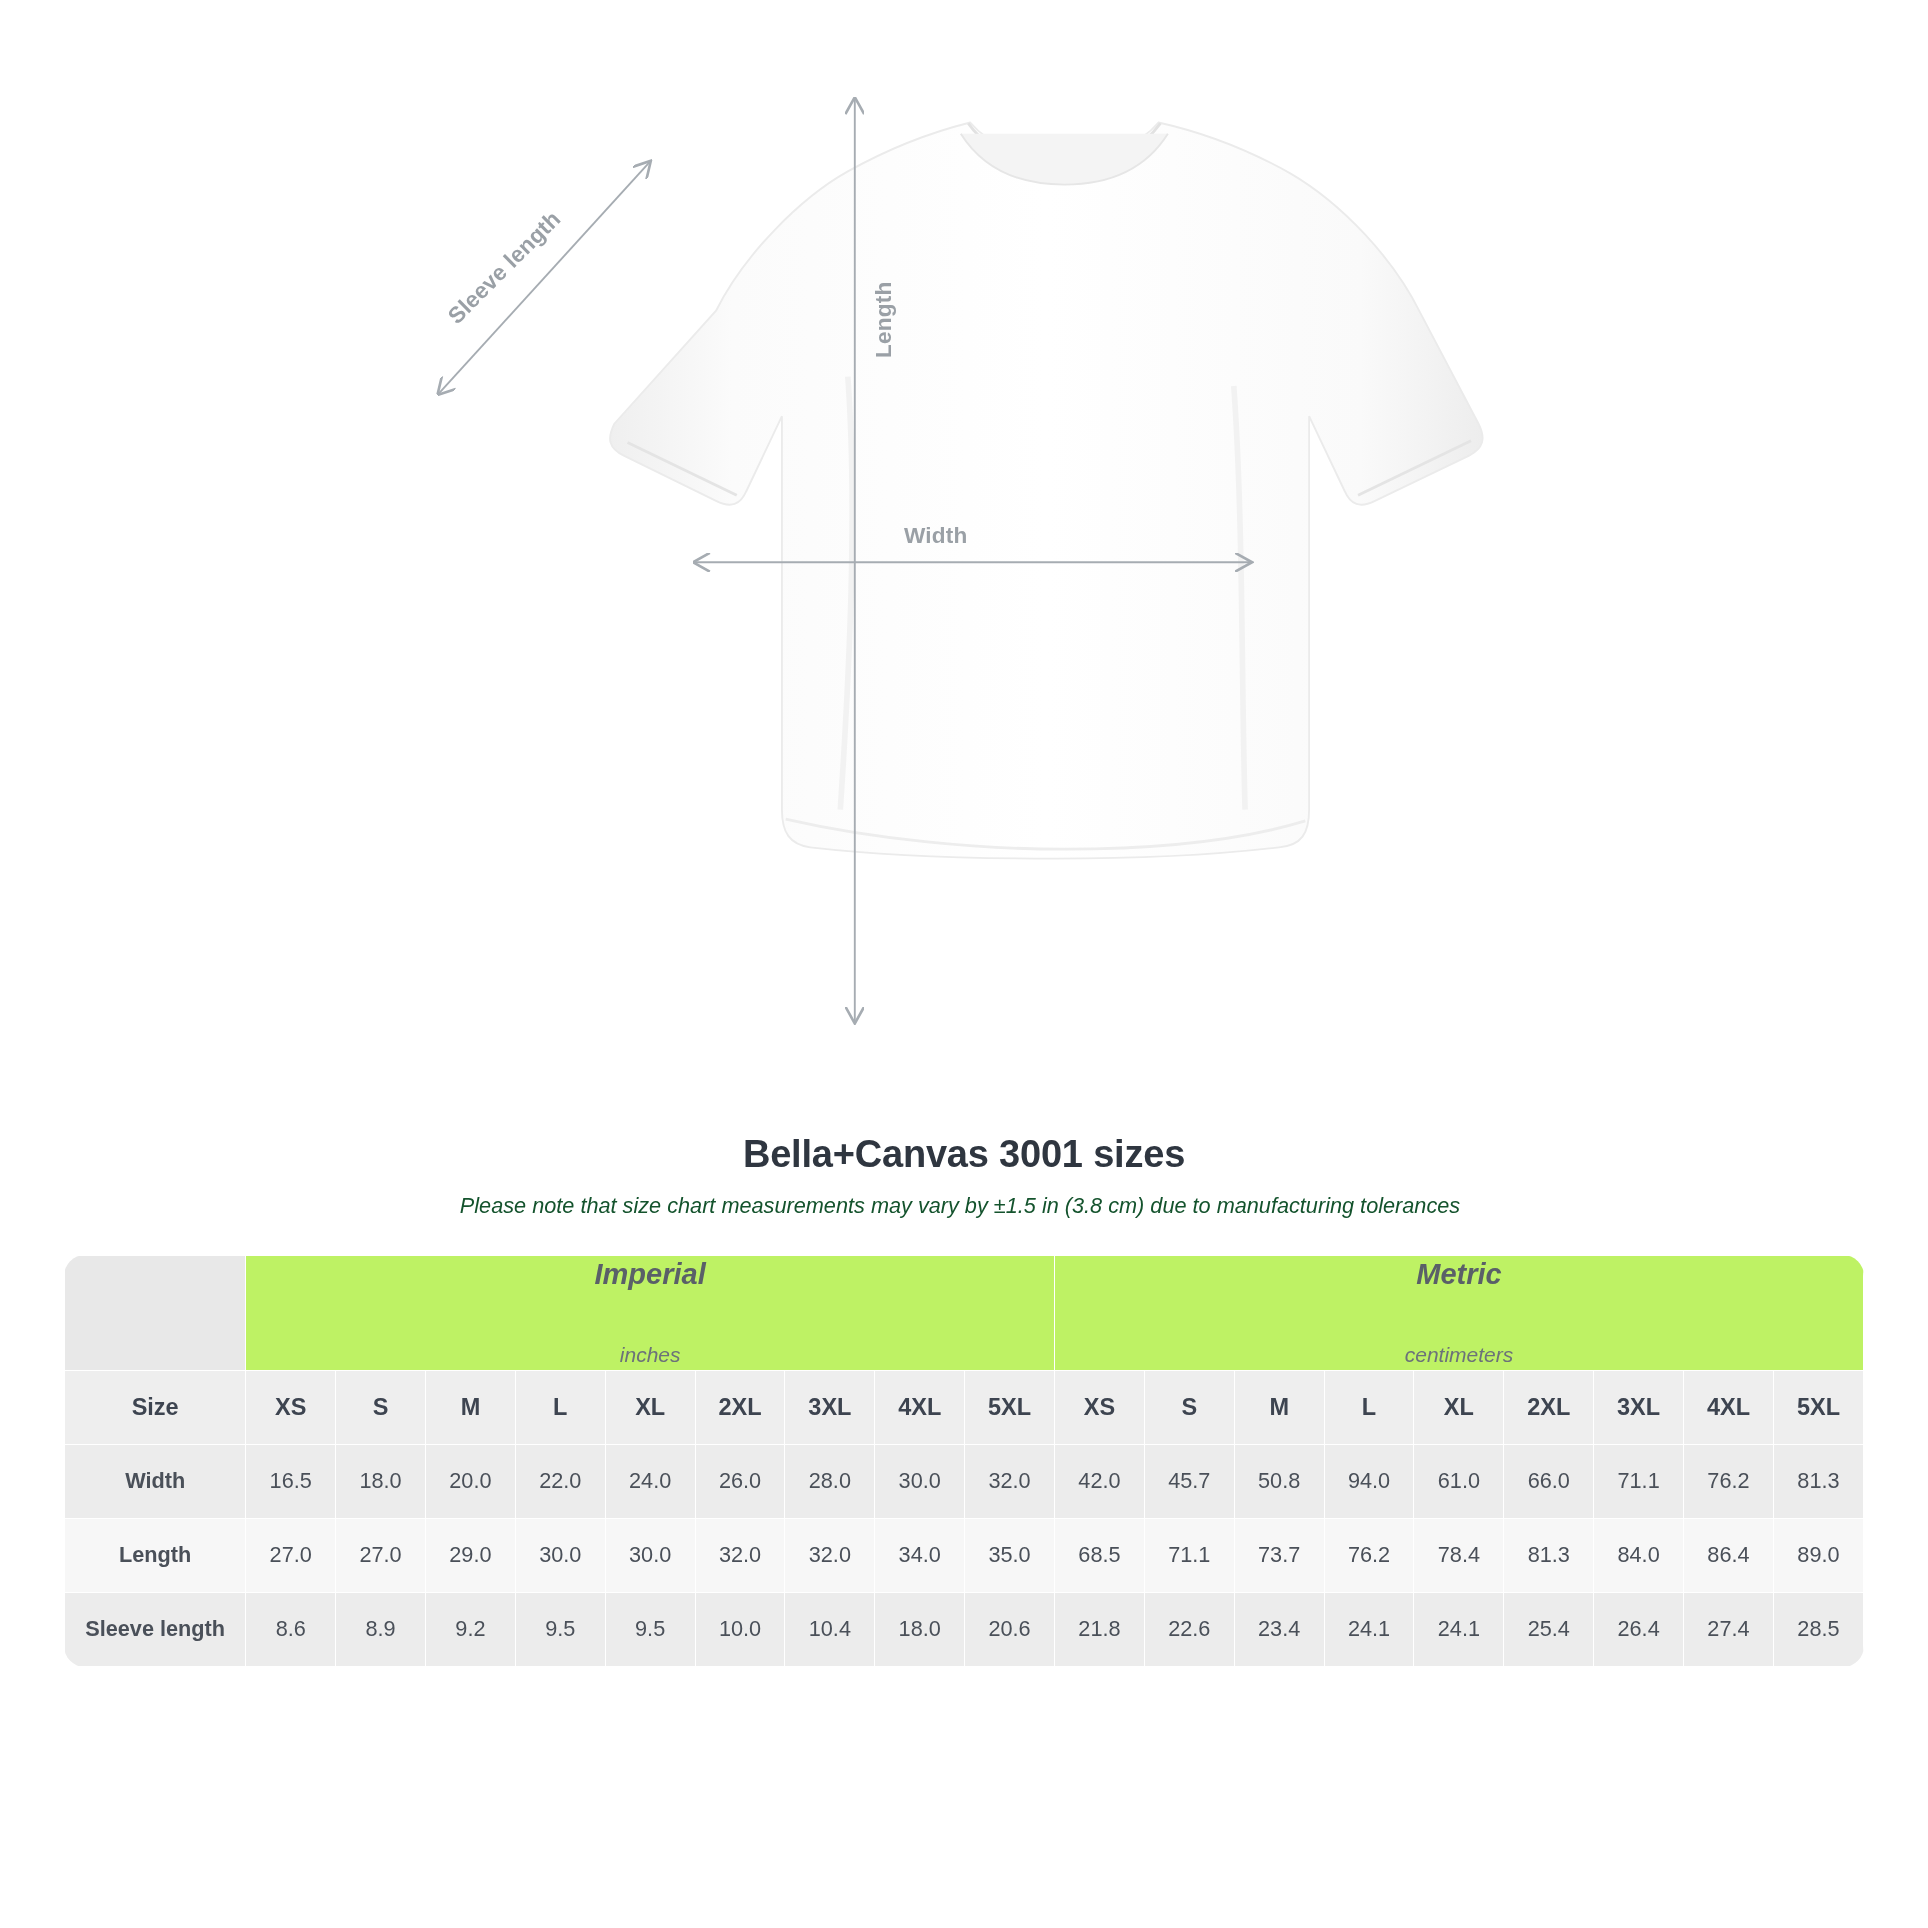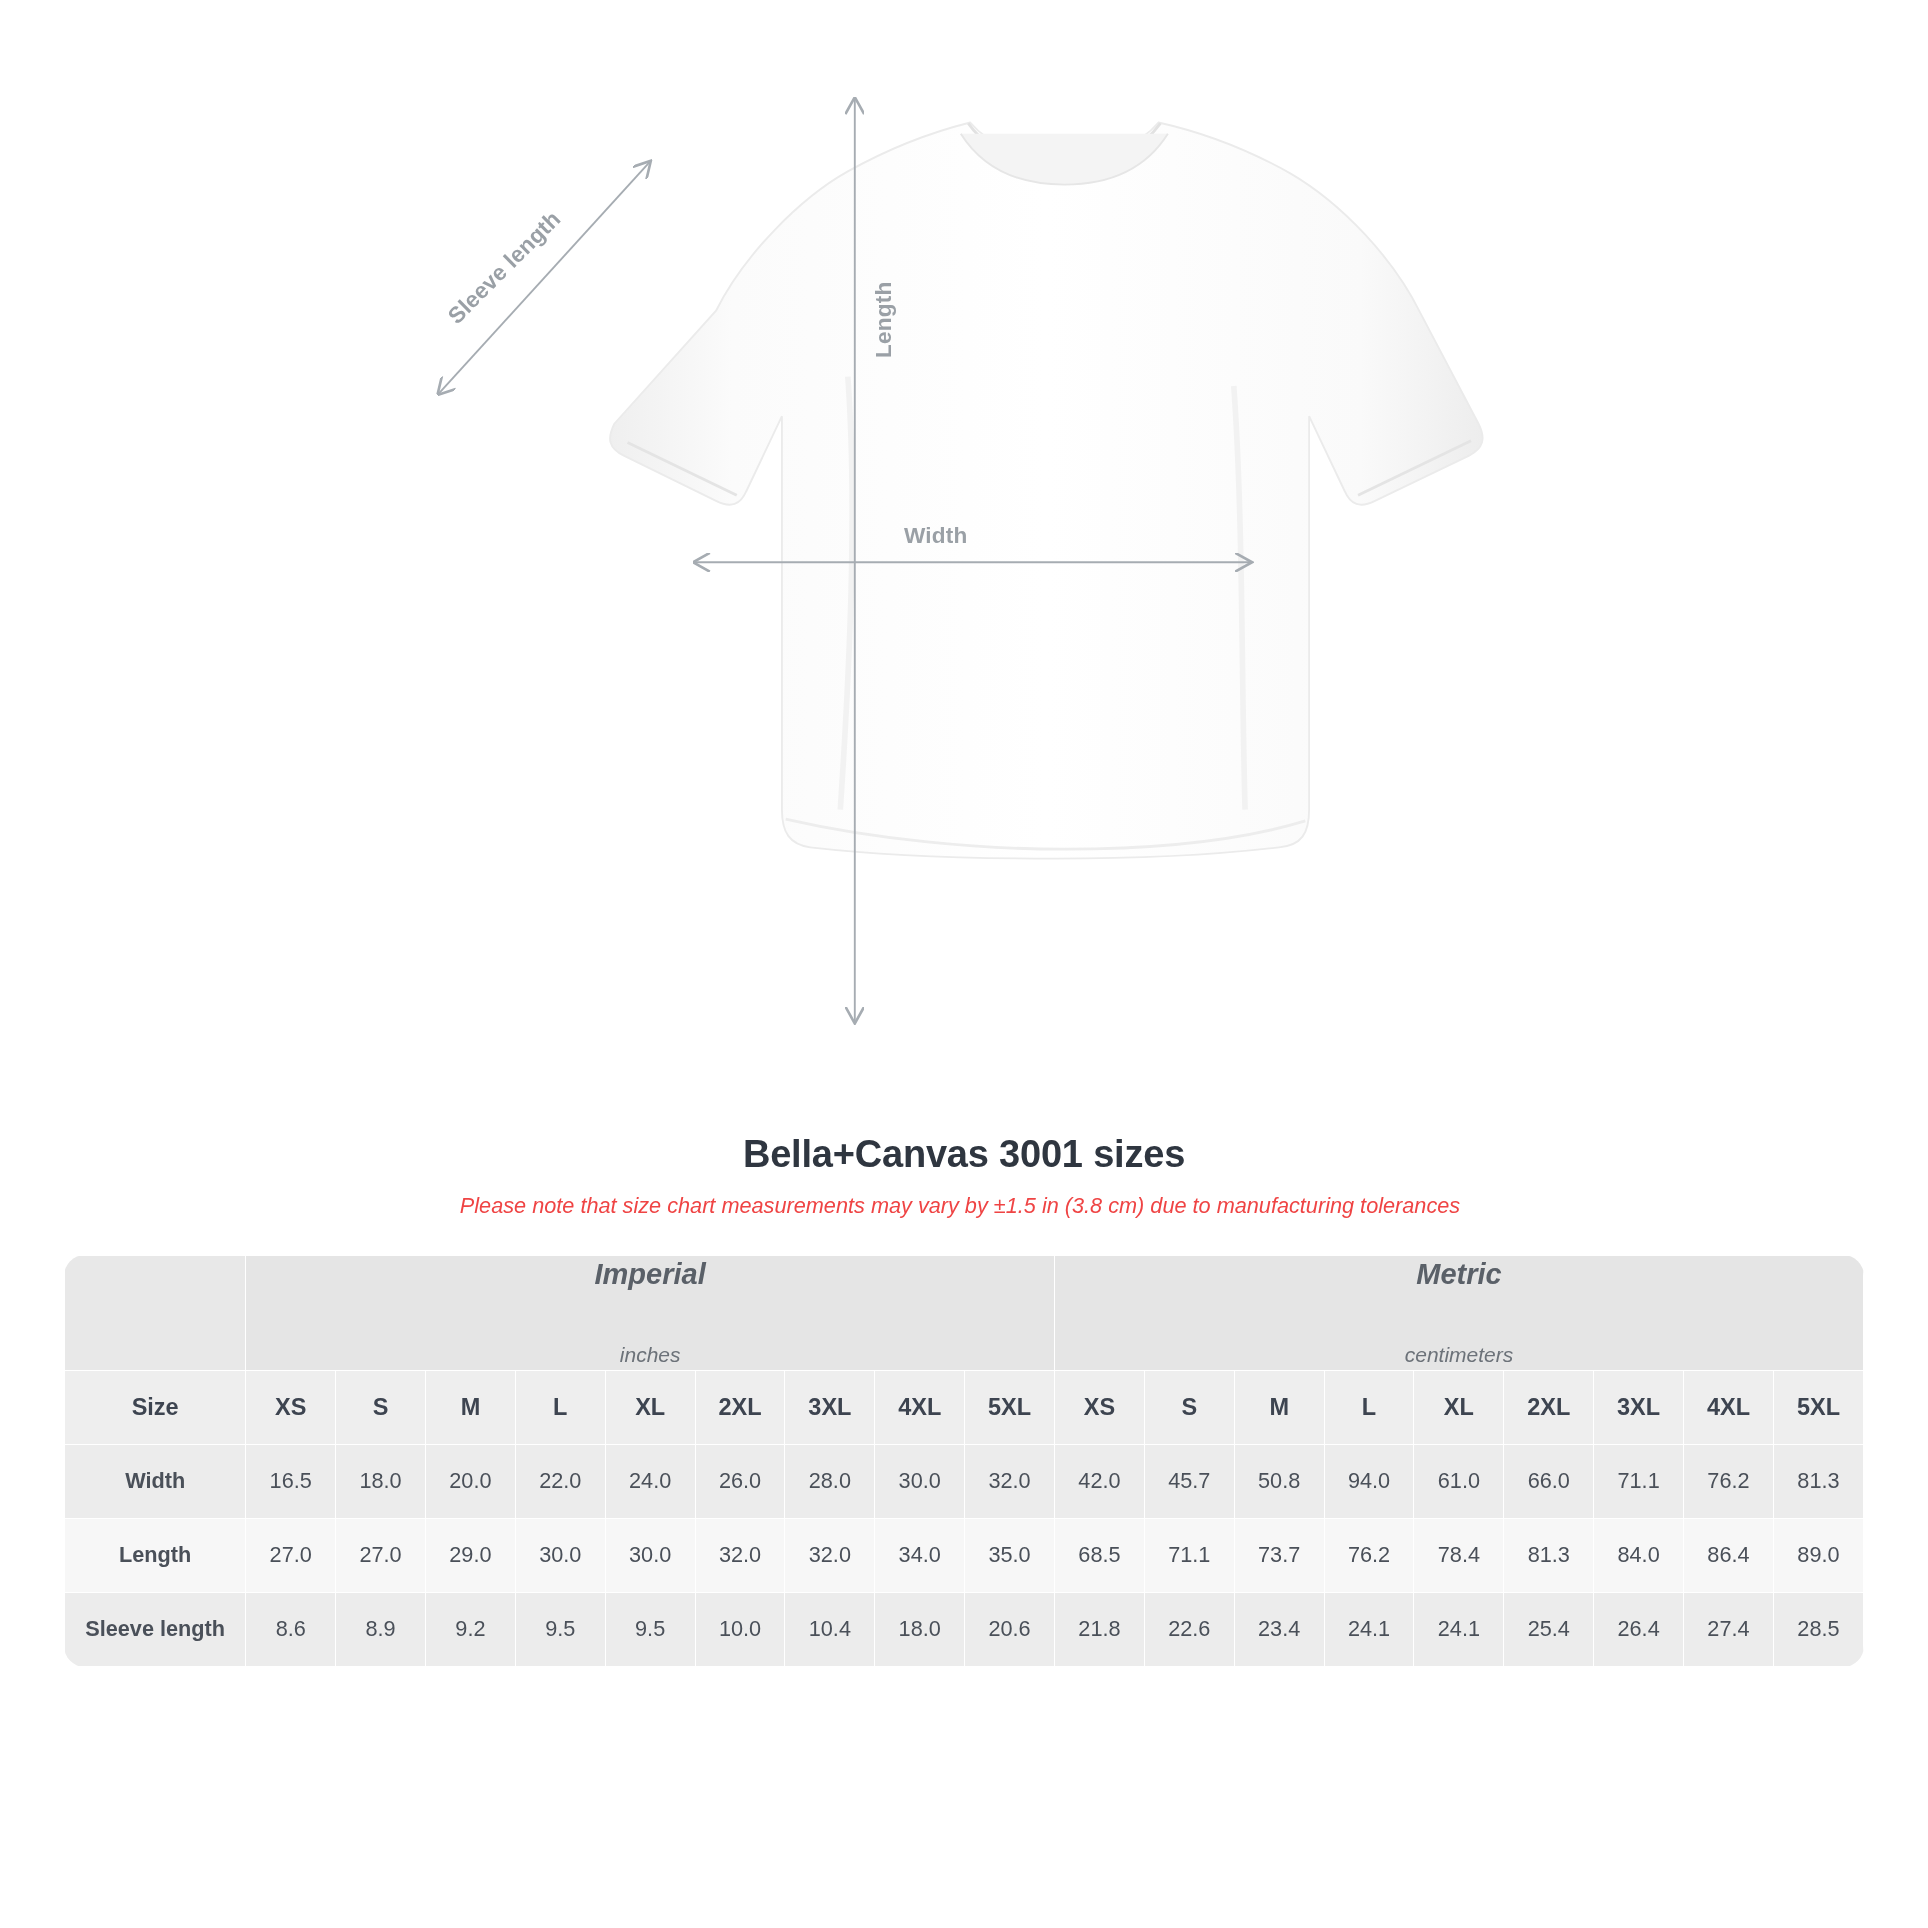--- a/index.html
+++ b/index.html
@@ -67,21 +67,21 @@
     font-size: 38px;
     font-weight: bold;
     color: #2f3640;
     letter-spacing: -0.2px;
     text-align: center;
   }
   .title-block .note {
     margin: 17px 8px 0 0;
     font-size: 21.7px;
     font-style: italic;
-    color: #ef4444;
+    color: #14532d;
   }
 
   
   .table-wrap {
     margin: 36px 64px 0 64px;
     border-radius: 21px;
     overflow: hidden;
     background: #ffffff;
   }
   table.size-table {
@@ -91,21 +91,21 @@
   }
   table.size-table td, table.size-table th {
     border: 0.9px solid #ffffff;
     text-align: center;
     font-size: 21.7px;
     color: #4a5059;
     padding: 0;
     height: 73px;
   }
   .unit-head {
-    background: #e5e5e5;
+    background: #bef264;
     height: 141px;
     vertical-align: middle;
   }
   .unit-head .unit-title {
     font-size: 29px;
     font-weight: bold;
     font-style: italic;
     color: #5a6068;
     display: block;
     line-height: 1.25;

